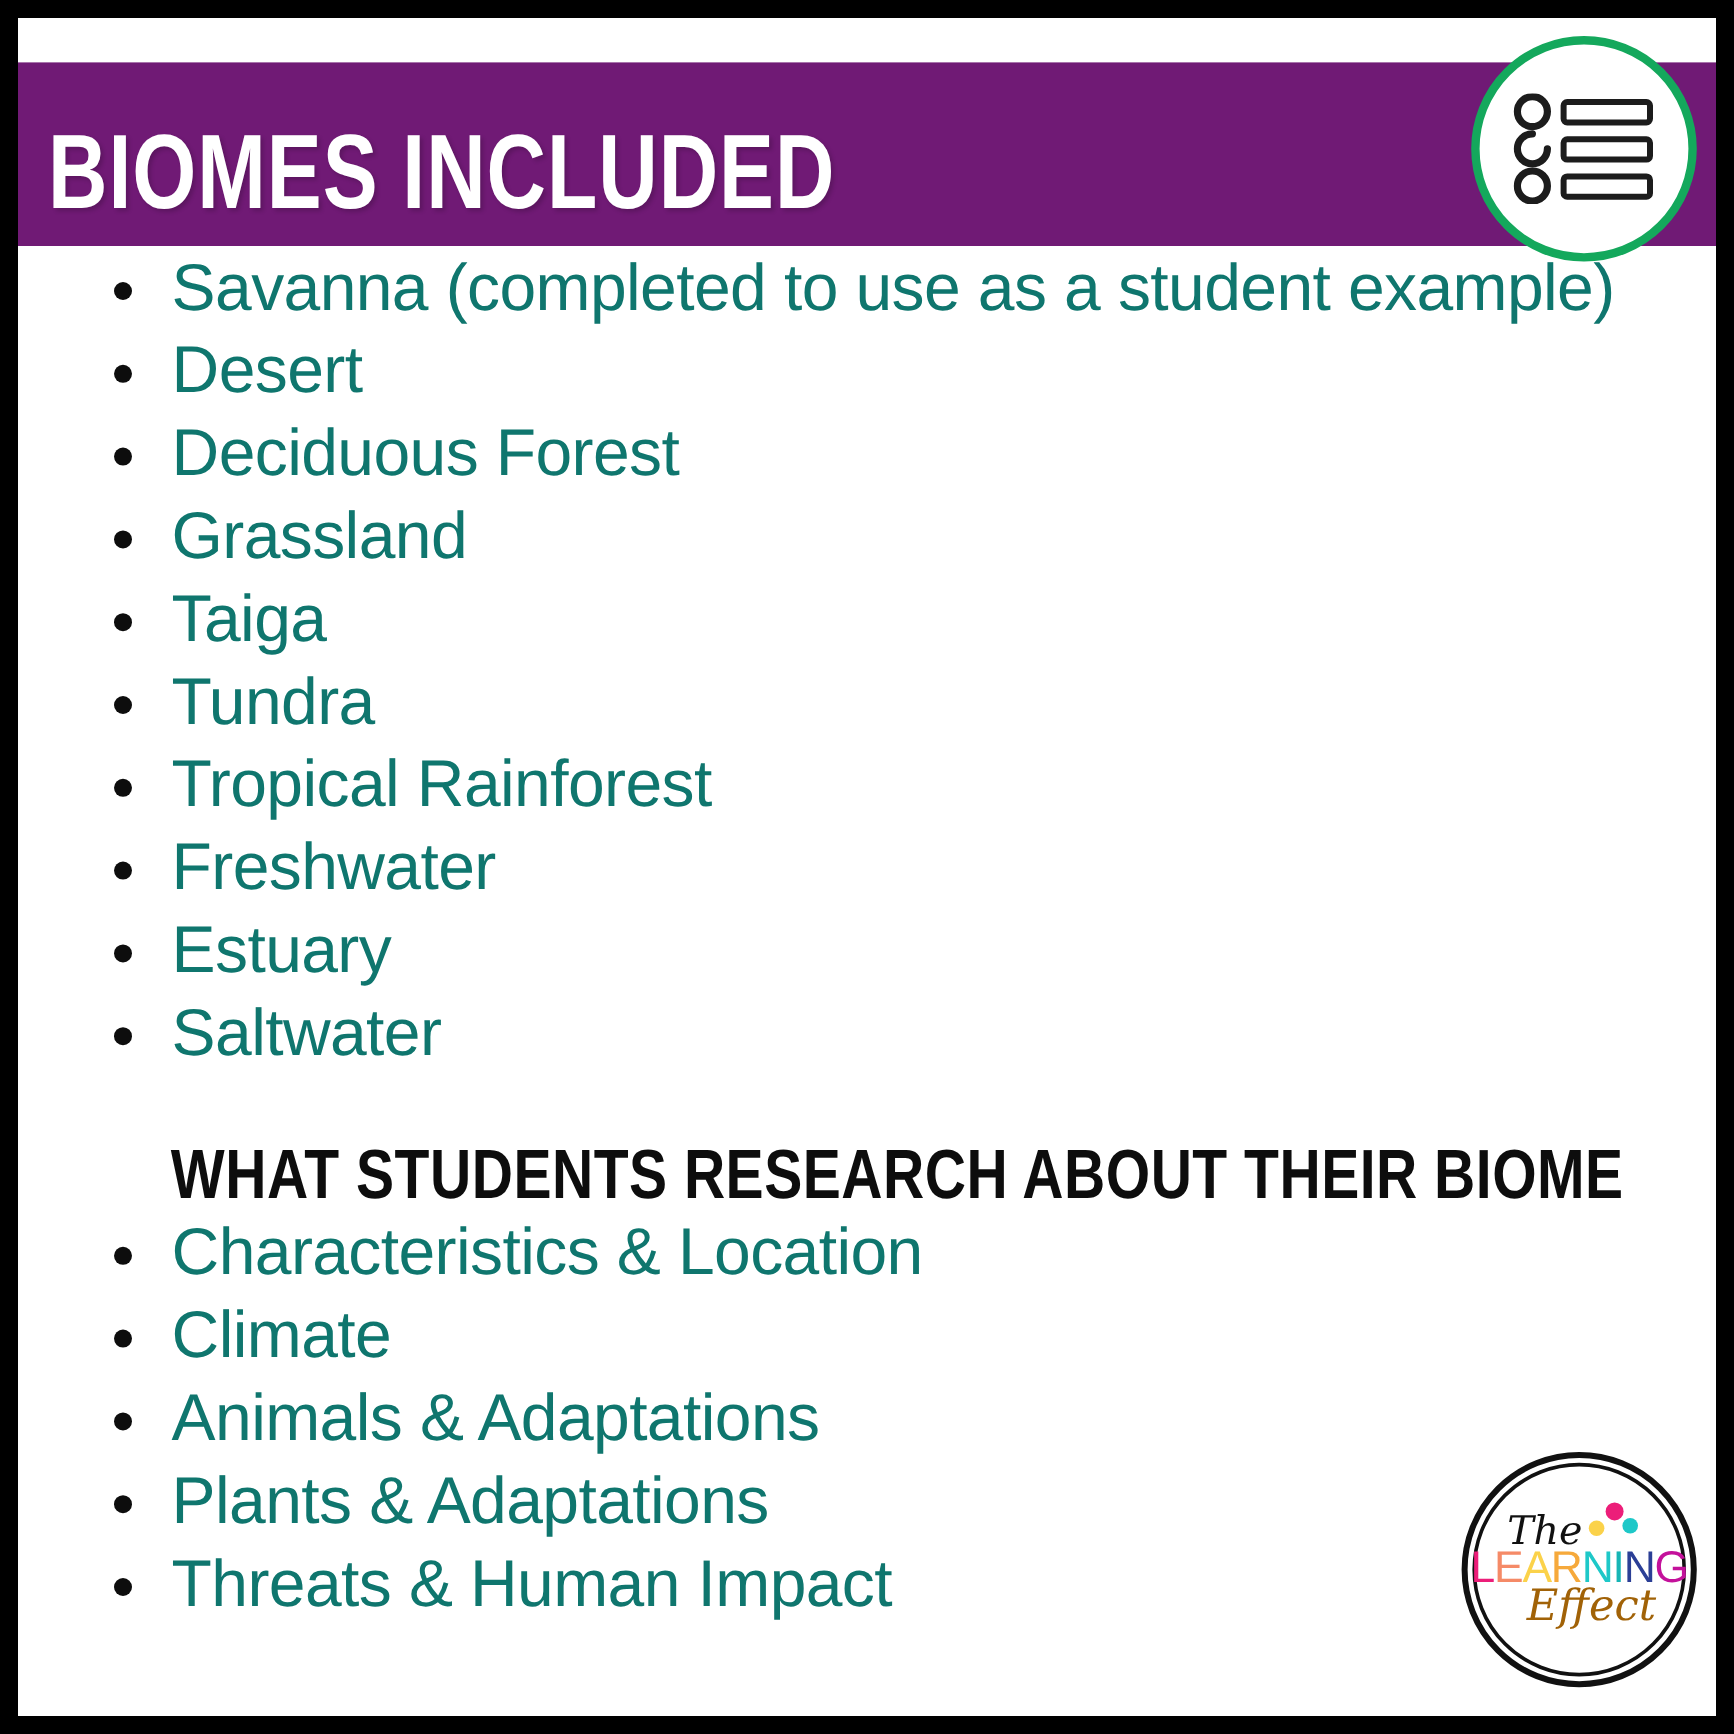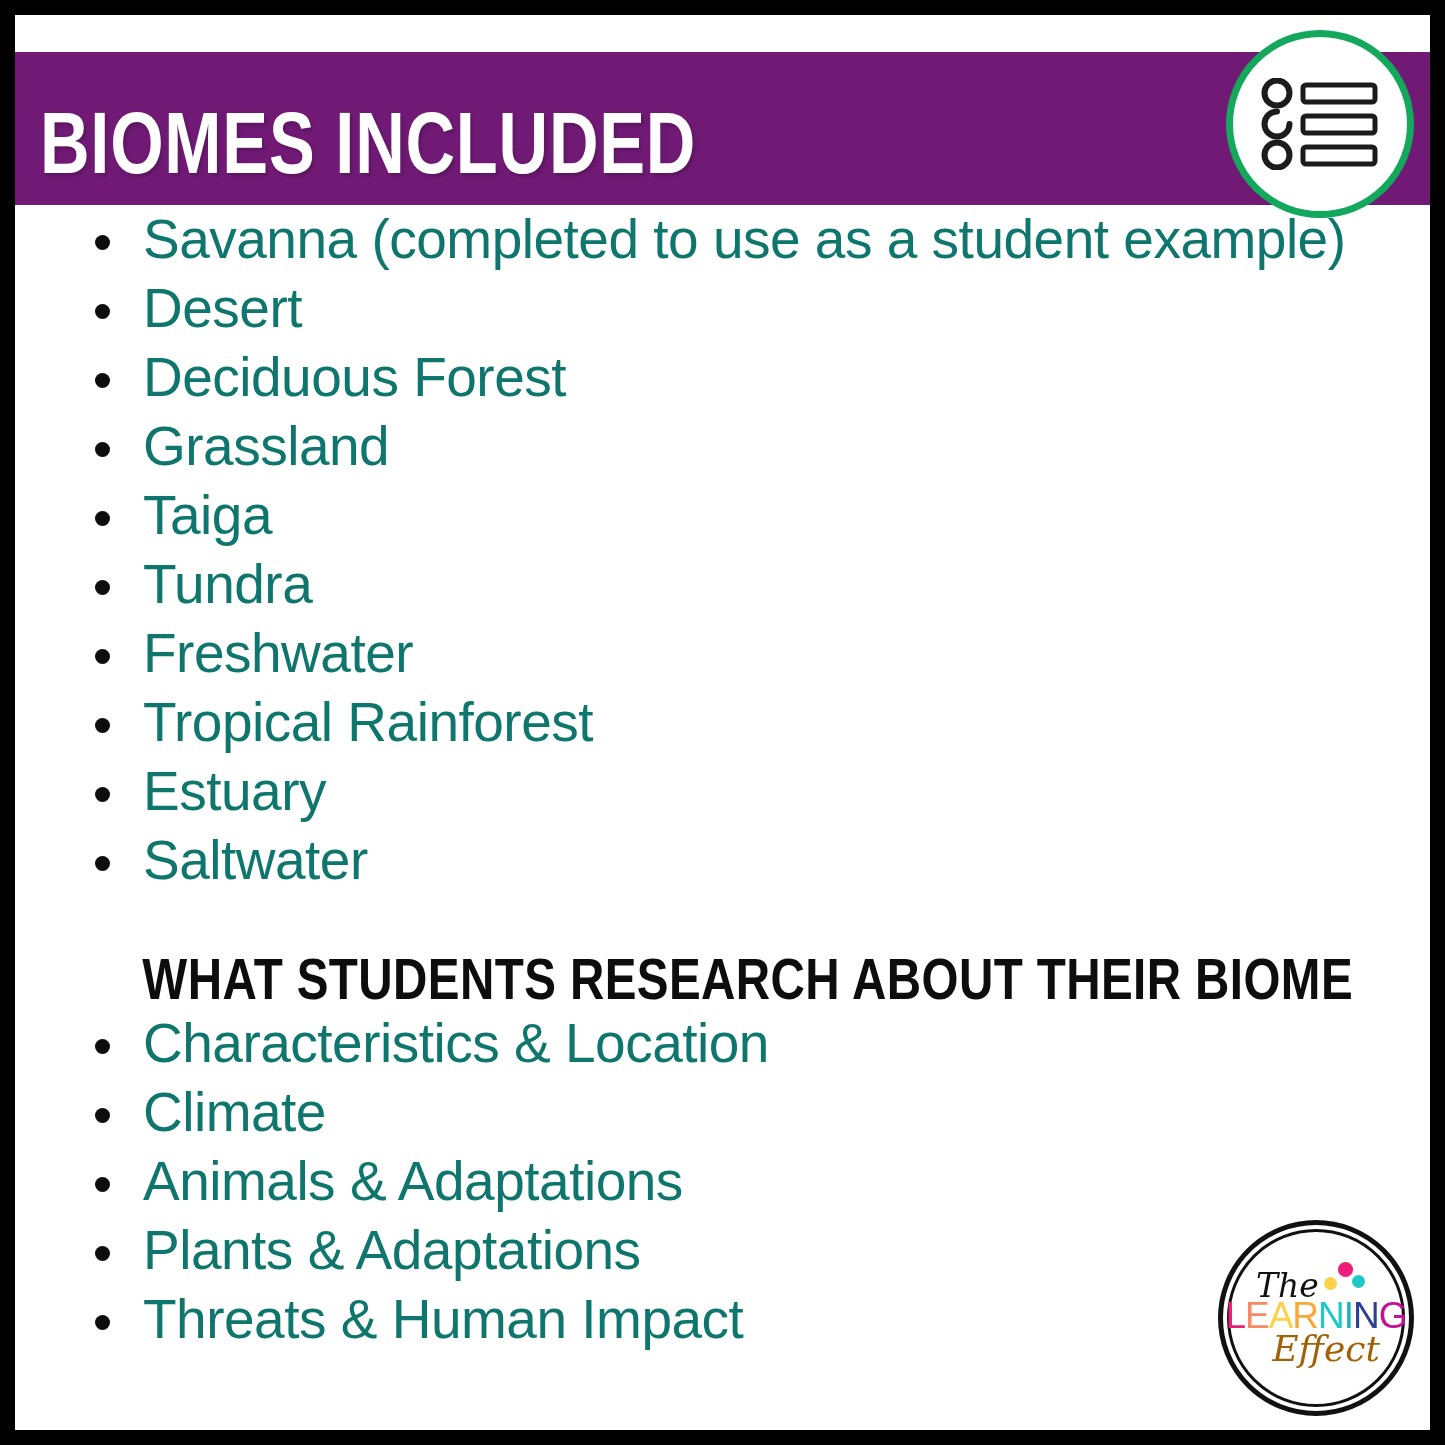--- a/index.html
+++ b/index.html
@@ -116,21 +116,21 @@
     transform: scaleX(0.82);
     white-space: nowrap;
   }
 
   .list-secondary { margin-top: 26px; }
 
   
   .logo {
     position: absolute;
     right: 16px;
-    bottom: 14px;
+    bottom: 24px;
     width: 196px;
     height: 196px;
   }
   .logo .ring-outer {
     position: absolute;
     inset: 0;
     border-radius: 50%;
     border: 5px solid #111111;
     box-sizing: border-box;
   }
@@ -207,22 +207,22 @@
 
     <div class="content">
 
       <ul class="bullets list-primary">
         <li>Savanna (completed to use as a student example)</li>
         <li>Desert</li>
         <li>Deciduous Forest</li>
         <li>Grassland</li>
         <li>Taiga</li>
         <li>Tundra</li>
+        <li>Tropical Rainforest</li>
         <li>Freshwater</li>
-        <li>Tropical Rainforest</li>
         <li>Estuary</li>
         <li>Saltwater</li>
       </ul>
 
       <div class="subheading">WHAT STUDENTS RESEARCH ABOUT THEIR BIOME</div>
 
       <ul class="bullets list-secondary">
         <li>Characteristics &amp; Location</li>
         <li>Climate</li>
         <li>Animals &amp; Adaptations</li>

